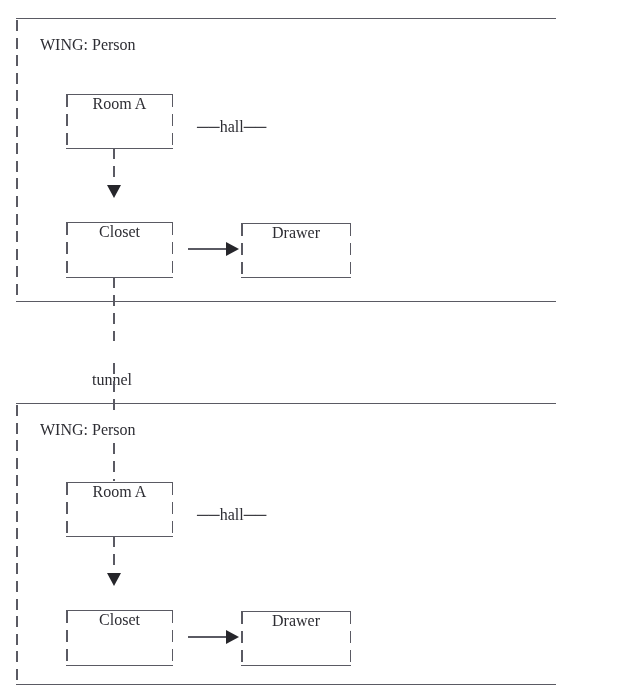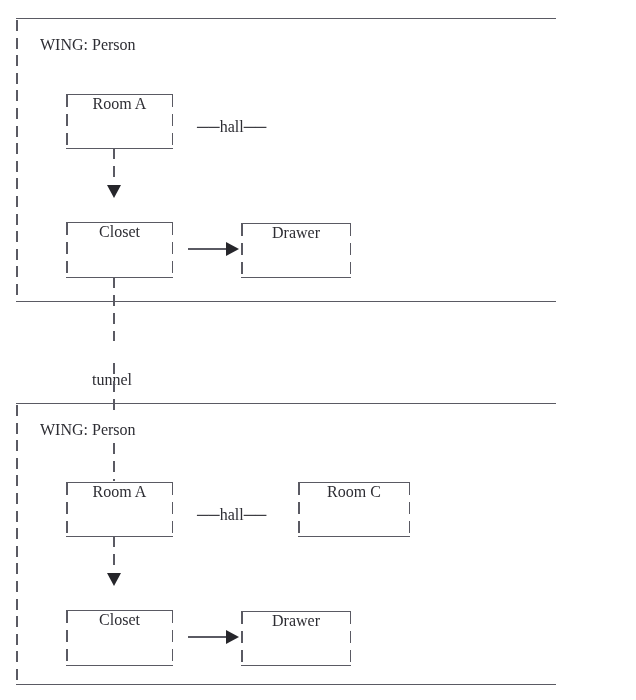--- a/index.html
+++ b/index.html
@@ -103,23 +103,20 @@
 
   <div class="wing" style="left:16px;top:403px;width:599px;height:280px;">
     <div class="wing-title">WING: Person</div>
 
     <div class="abox" style="left:50px;top:78px;width:107px;height:53px;">
       <span>Room A</span>
     </div>
 
     <div class="floating-label" style="left:181px;top:70px;">──hall──</div>
 
-    <div class="abox" style="left:282px;top:78px;width:112px;height:53px;">
-      <span>Room C</span>
-    </div>
 
     <div class="vline" style="left:97px;top:132px;height:36px;"></div>
     <div class="arrow-down" style="left:91px;top:169px;"></div>
 
     <div class="abox" style="left:50px;top:206px;width:107px;height:54px;">
       <span>Closet</span>
     </div>
 
     <div class="hline" style="left:172px;top:232px;width:38px;"></div>
     <div class="arrow-right" style="left:210px;top:226px;"></div>

